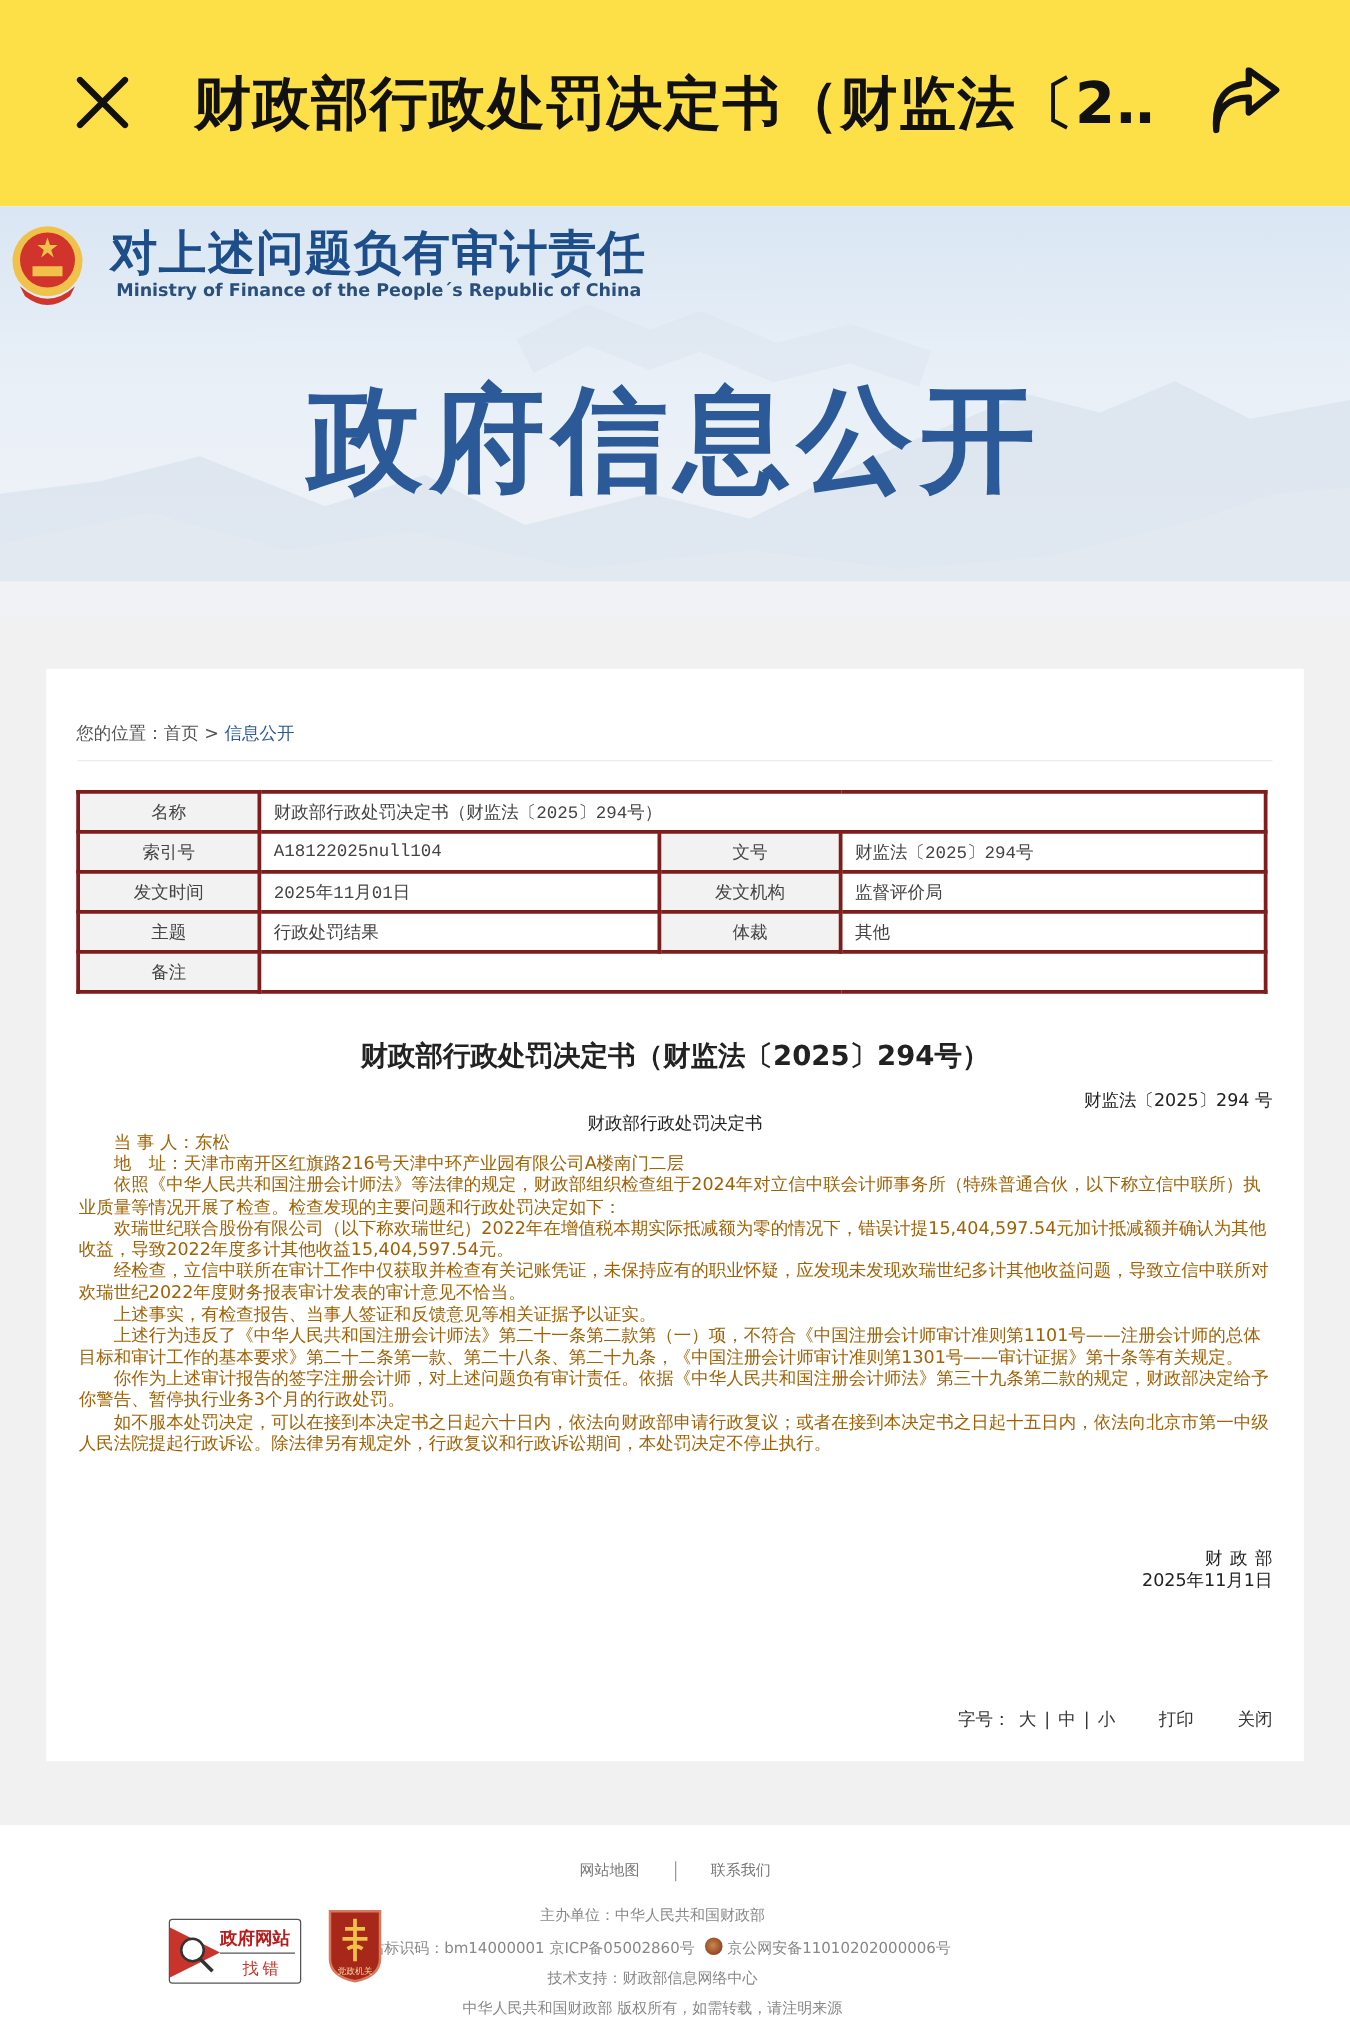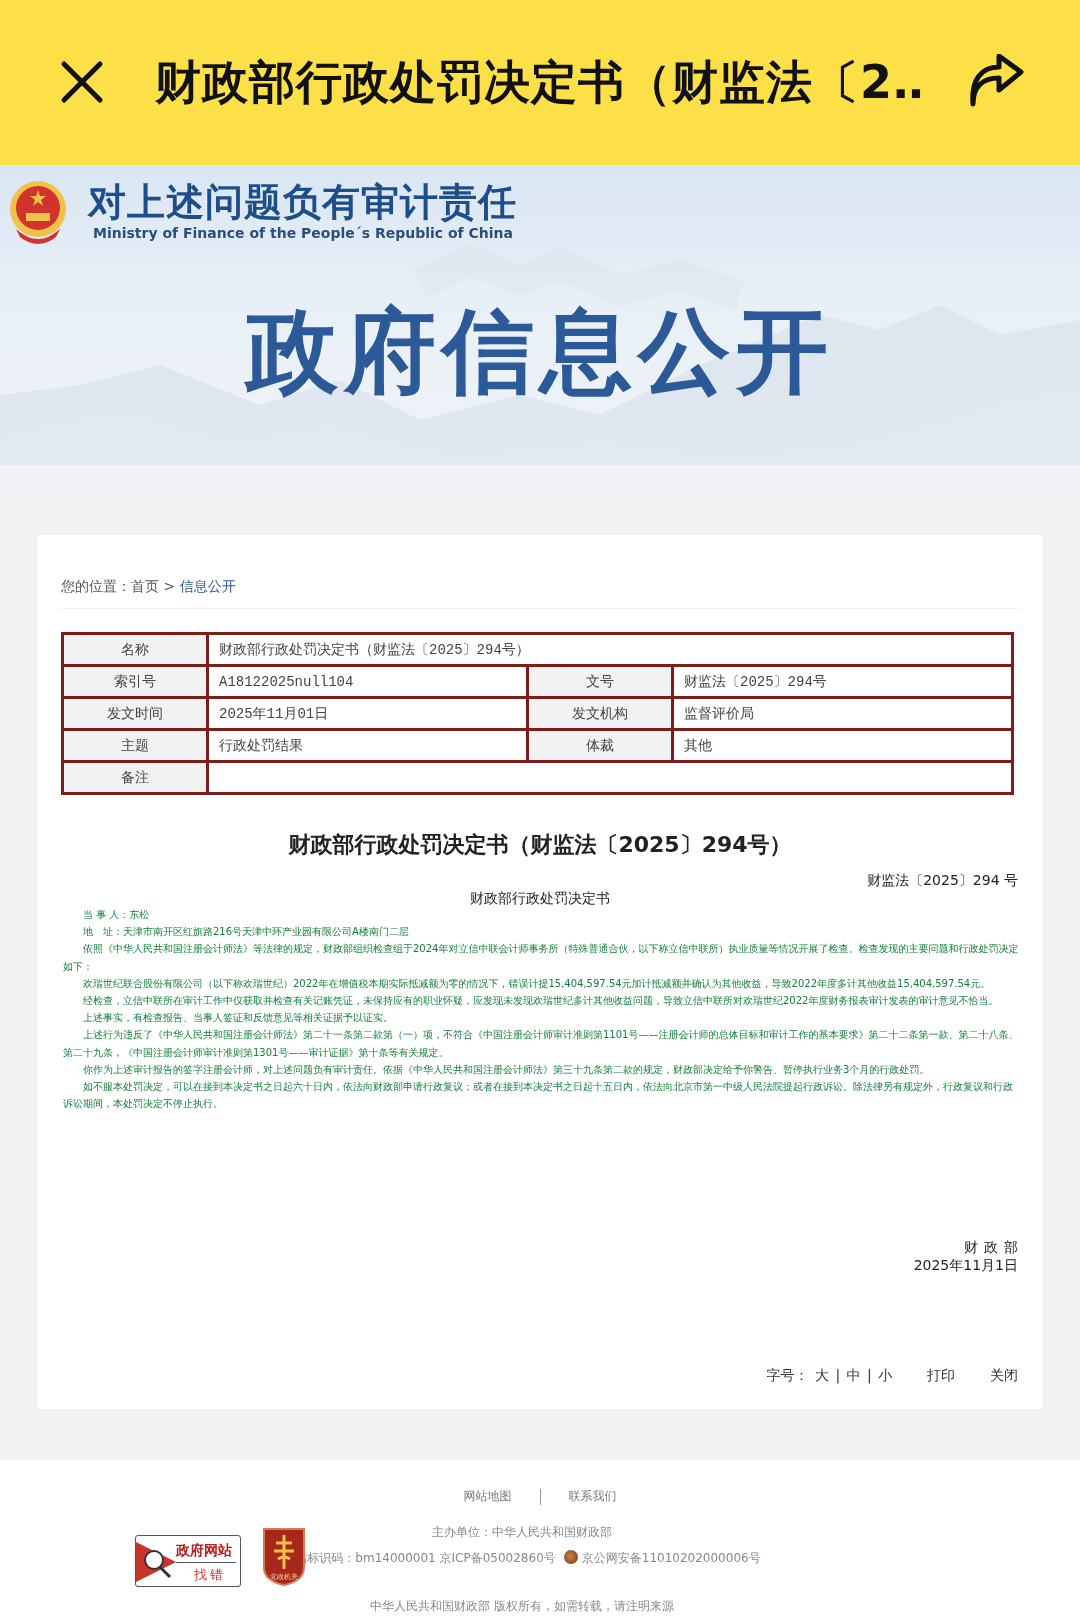--- a/index.html
+++ b/index.html
@@ -33,21 +33,21 @@
   
   .meta { position: absolute; left: 61px; top: 632px; width: 953px; border: 1px solid #e2e2e2; border-collapse: collapse; font-size: 14px; }
   .meta td { height: 32px; border: 3px solid #7f1d1d; padding: 0 10px; font-family: Liberation Mono, monospace; }
   .meta td.lbl { background: #f2f2f2; text-align: center; width: 145px; color: #444; }
   .meta td.val { background: #fff; color: #444; }
 
   .doc-title { position: absolute; left: 0; width: 1080px; top: 830px; text-align: center; font-size: 22px; font-weight: bold; color: #222; }
   .doc-no { position: absolute; right: 62px; top: 872px; font-size: 14px; color: #222; }
   .doc-sub { position: absolute; left: 0; width: 1080px; top: 890px; text-align: center; font-size: 14px; color: #222; }
 
-  .body-text { position: absolute; left: 63px; top: 906px; width: 956px; font-size: 10px; line-height: 17.2px; color: #15803d; }
+  .body-text { position: absolute; left: 63px; top: 906px; width: 956px; font-size: 14px; line-height: 17.2px; color: #a16207; }
   .body-text p { text-indent: 2em; }
 
   .sign { position: absolute; right: 62px; top: 1238px; text-align: right; font-size: 14px; line-height: 18px; color: #222; }
   .sign .org { letter-spacing: 6px; margin-right: -6px; }
 
   .fontsize { position: absolute; right: 62px; top: 1367px; font-size: 14px; color: #333; }
   .fontsize span { margin-left: 2px; }
   .fontsize .btn { cursor: pointer; }
   .fontsize .gap { display: inline-block; width: 22px; }
 
@@ -166,20 +166,21 @@
 </div>
 
 <div class="footer">
   <div class="links">
     <span style="cursor:pointer">网站地图</span><span class="sep"></span><span style="cursor:pointer">联系我们</span>
   </div>
   <div class="line" style="top:64px">主办单位：中华人民共和国财政部</div>
   <div class="line" style="top:90px">
     <span>网站标识码：bm14000001  京ICP备05002860号</span><span class="police-dot"></span><span style="cursor:pointer">京公网安备11010202000006号</span>
   </div>
+  <div class="line" style="top:114px">技术支持：财政部信息网络中心</div>
   <div class="line" style="top:138px">中华人民共和国财政部 版权所有，如需转载，请注明来源</div>
 
   <div class="badge1">
     <svg width="44" height="50" viewBox="0 0 44 50" style="position:absolute;left:0;top:0">
       <polygon points="0,6 40,26 0,46" fill="#c8332b"></polygon>
       <circle cx="18" cy="24" r="9" fill="#fff" stroke="#333" stroke-width="2"></circle>
       <line x1="24" y1="31" x2="34" y2="41" stroke="#333" stroke-width="3"></line>
     </svg>
     <div style="position:absolute;left:40px;top:6px;font-size:14px;font-weight:bold;color:#b91c1c;">政府网站</div>
     <div style="position:absolute;left:40px;top:26px;width:60px;height:1px;background:#555;"></div>

